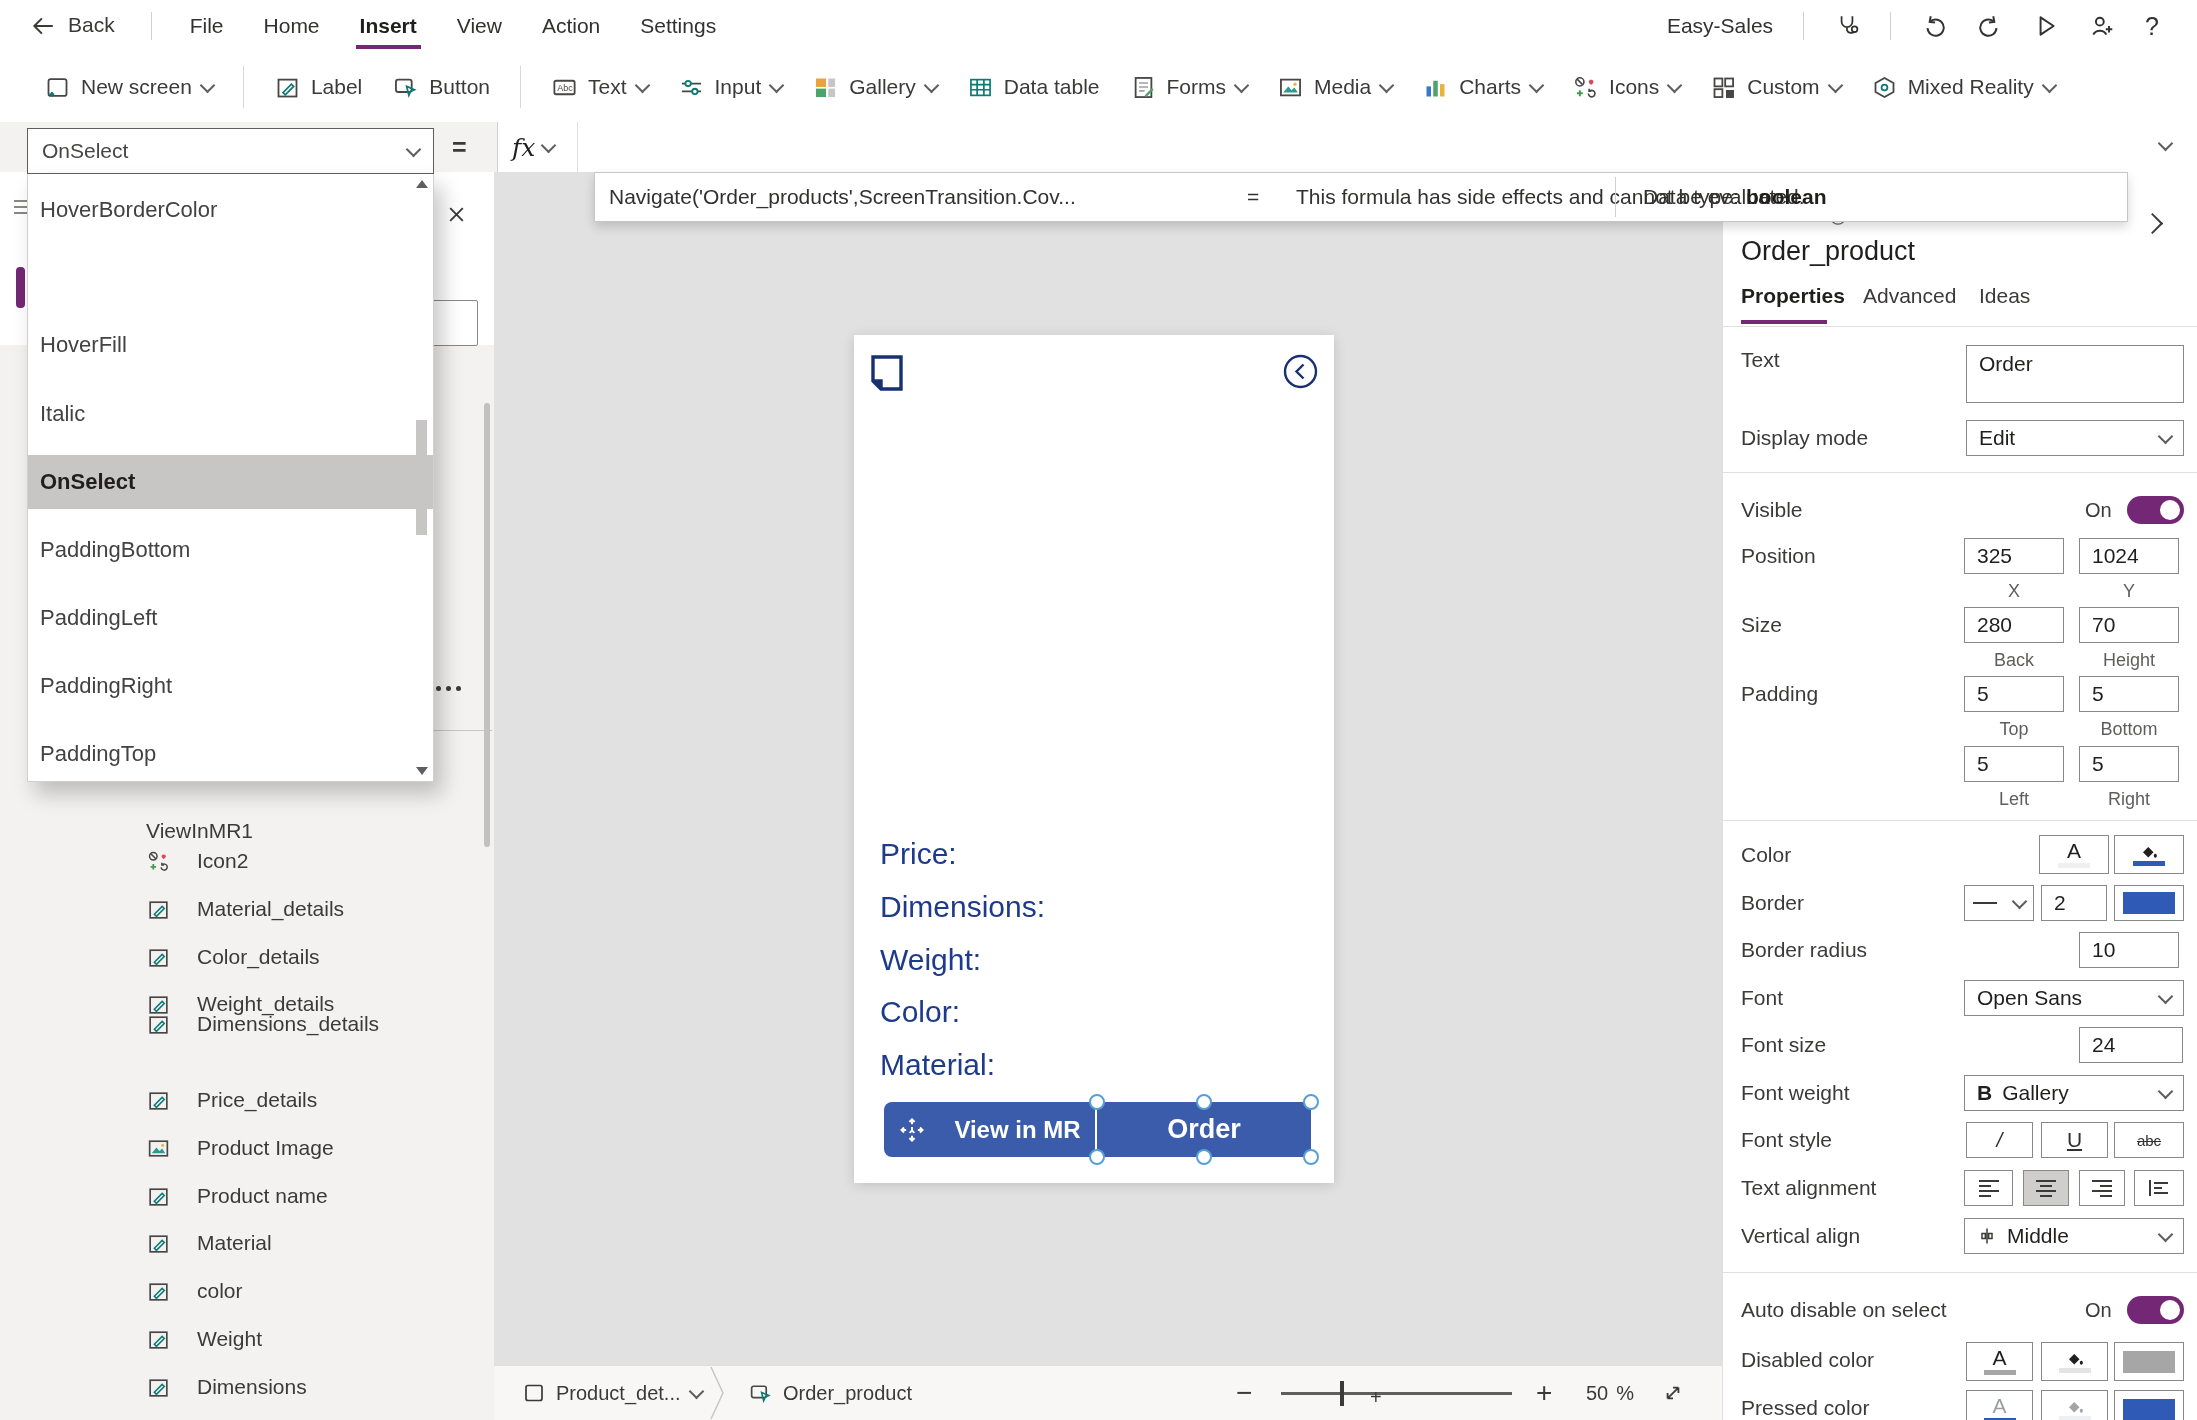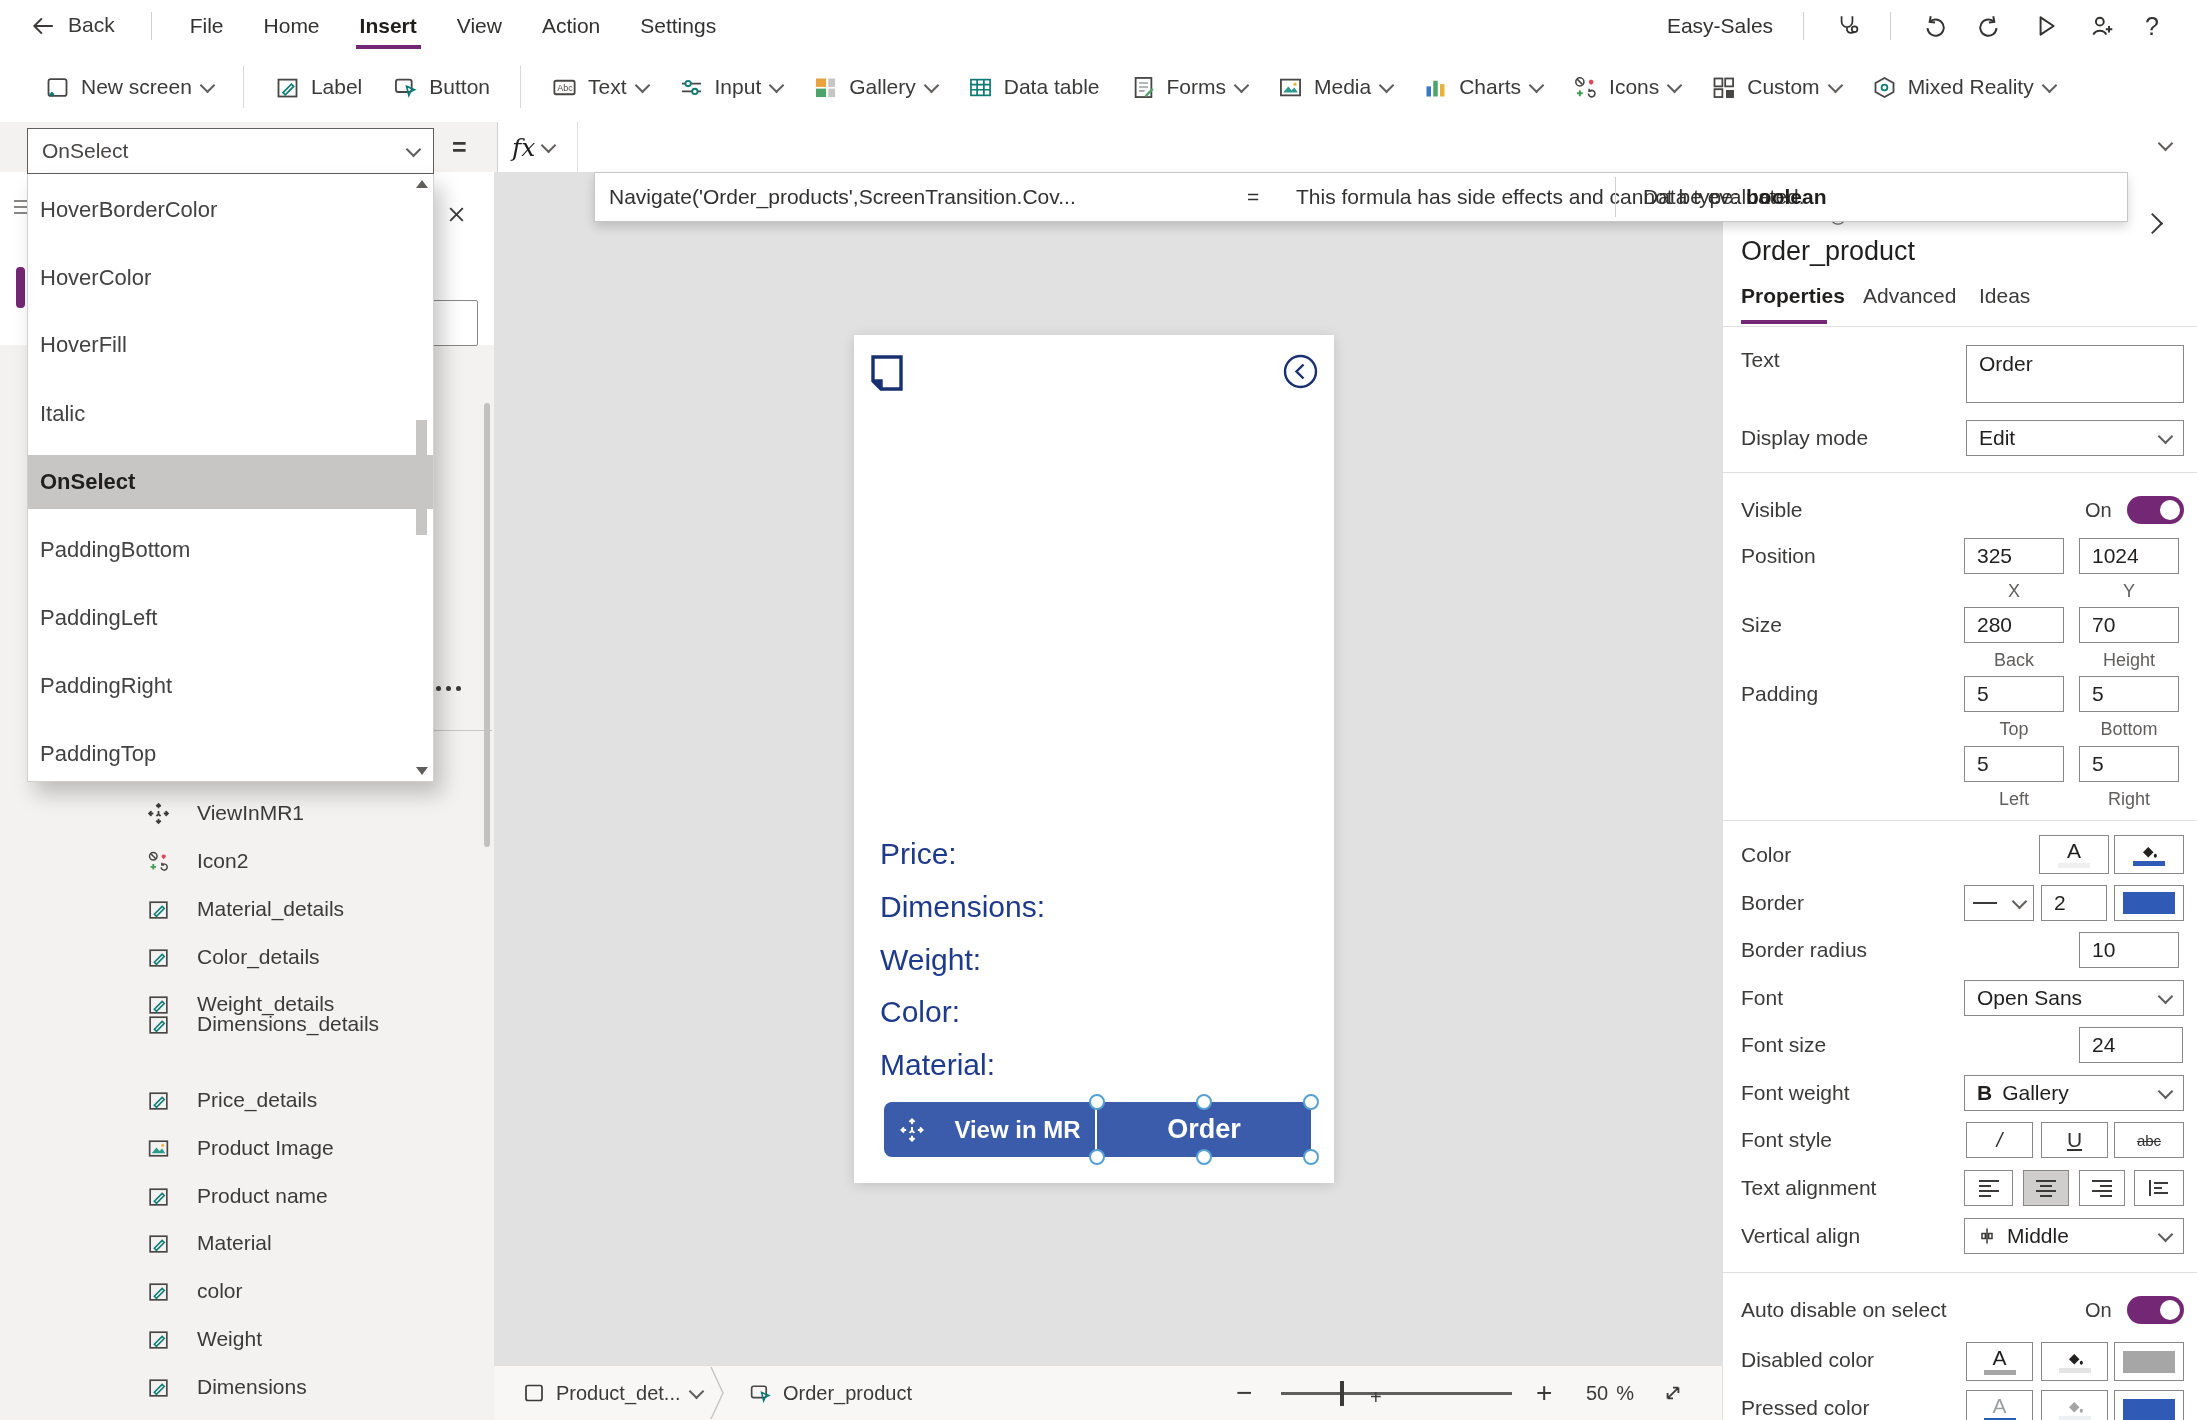--- a/index.html
+++ b/index.html
@@ -325,21 +325,21 @@
           <span></span>
           <span></span>
         </div>
       <div class="rail-indicator"></div>
       <svg class="abs" style="left:446px;top:32px;" width="21" height="21" viewBox="0 0 20 20">
           <path d="M4 4 L16 16 M16 4 L4 16" stroke="#3b3a39" stroke-width="1.8"></path>
         </svg>
       <div class="search-sliver"></div>
     </div>
 
-    <div class="tree-row" style="top:621px;">
+    <div class="tree-row" style="top:621px;flex-direction:column;">
       <svg class="tic" viewBox="0 0 24 24" fill="none" stroke="#3b3a39" stroke-width="1.7">
           <path d="M12 7 V3 M9.8 5.2 L12 3 L14.2 5.2 M12 17 V21 M9.8 18.8 L12 21 L14.2 18.8 M7 12 H3 M5.2 9.8 L3 12 L5.2 14.2 M17 12 H21 M18.8 9.8 L21 12 L18.8 14.2 M12 9.5 V12.5 M12 12.5 L10 14.5 M12 12.5 L14 14.5"></path>
         </svg>
       <span>ViewInMR1</span>
     </div>
     <div class="tree-row" style="top:669px;">
       <svg class="tic" viewBox="0 0 24 24" fill="none">
           <circle cx="7" cy="7" r="3.6" stroke="#484644" stroke-width="1.4"></circle>
           <line x1="4.6" y1="4.6" x2="9.4" y2="9.4" stroke="#484644" stroke-width="1.4"></line>
           <path d="M17 5.2 c-1.9 0 -2.7 1.7 -1.6 3 L17 9.8 l1.6 -1.6 C19.7 6.9 18.9 5.2 17 5.2 Z" fill="#e0485a"></path>
@@ -722,21 +722,20 @@
     <div class="ep-item" style="left:1151px;font-weight:700;color:#201f1e;">boolean</div>
   </div>
 
   <div class="propdropdown">
     <div class="prop-box">
       <span>OnSelect</span>
       <span class="chev"></span>
     </div>
     <div class="prop-list">
       <div class="dd-item" style="top:9px;">HoverBorderColor</div>
-      <div class="dd-item" style="top:77px;">HoverColor</div>
       <div class="dd-item" style="top:144px;">HoverFill</div>
       <div class="dd-item" style="top:213px;">Italic</div>
       <div class="dd-item sel" style="top:281px;">OnSelect</div>
       <div class="dd-item" style="top:349px;">PaddingBottom</div>
       <div class="dd-item" style="top:417px;">PaddingLeft</div>
       <div class="dd-item" style="top:485px;">PaddingRight</div>
       <div class="dd-item" style="top:553px;">PaddingTop</div>
       <div class="dd-scroll-track">
         <span class="tri-up"></span>
         <span class="dd-thumb"></span>

